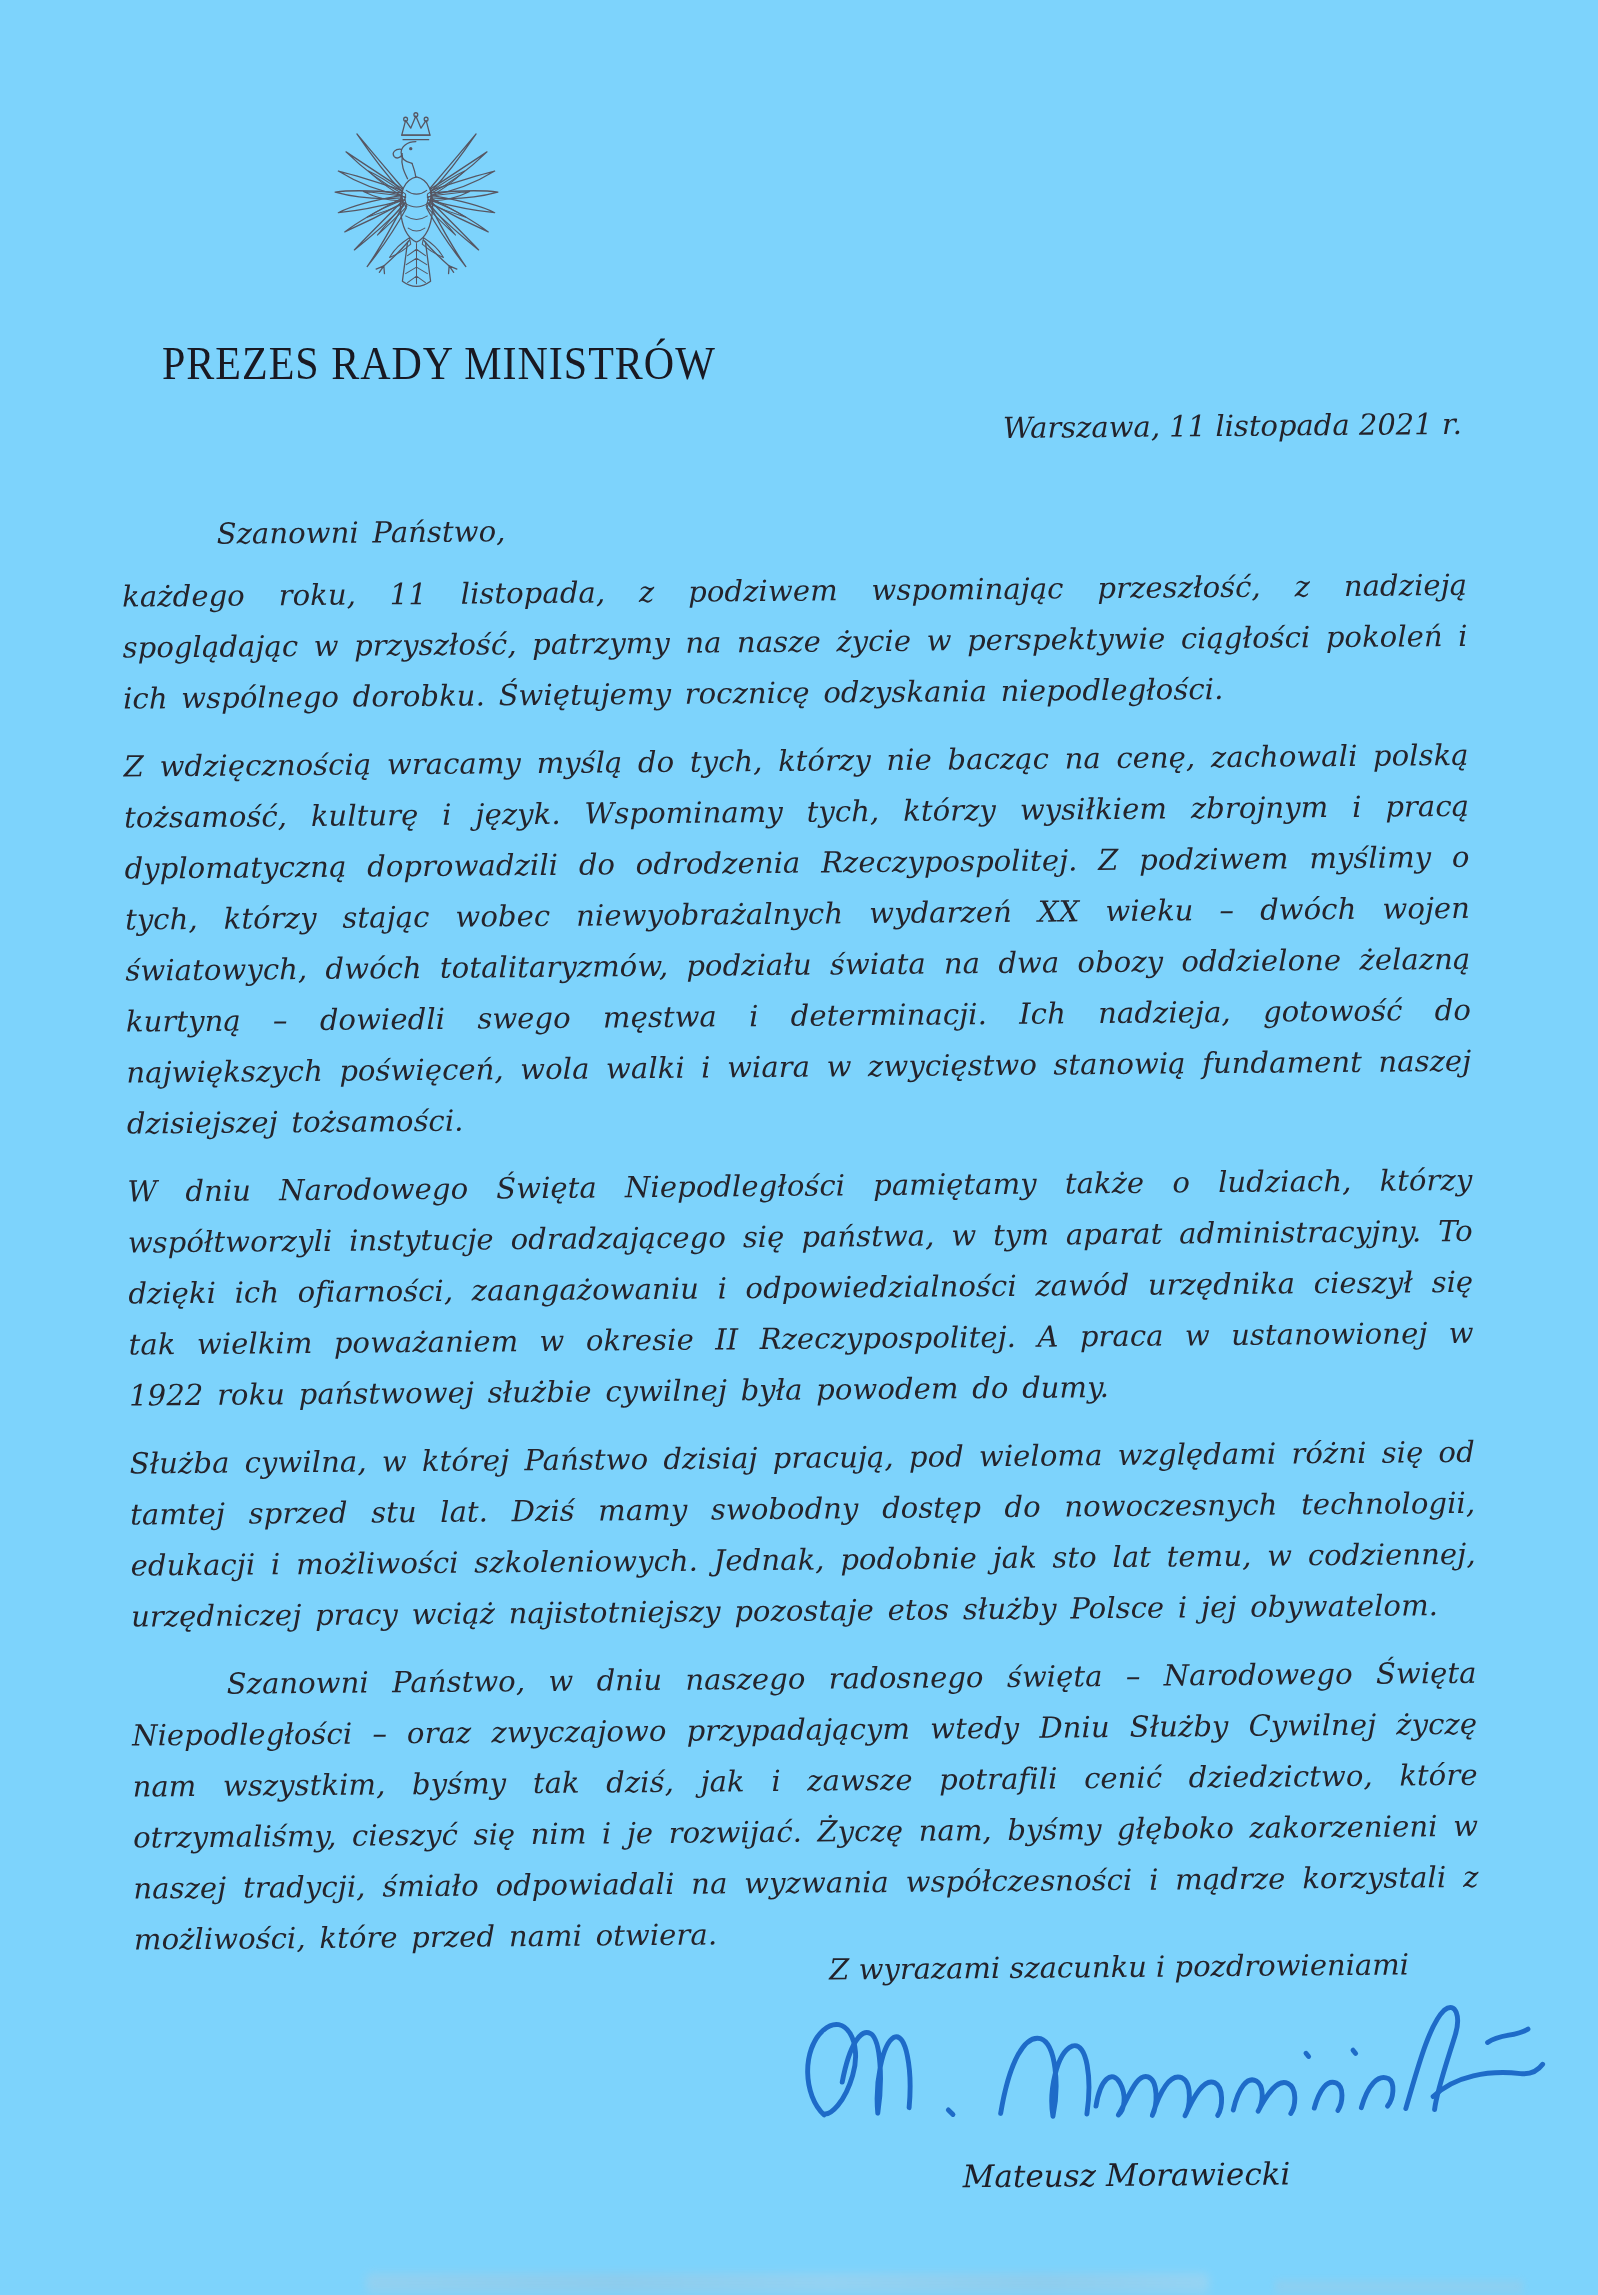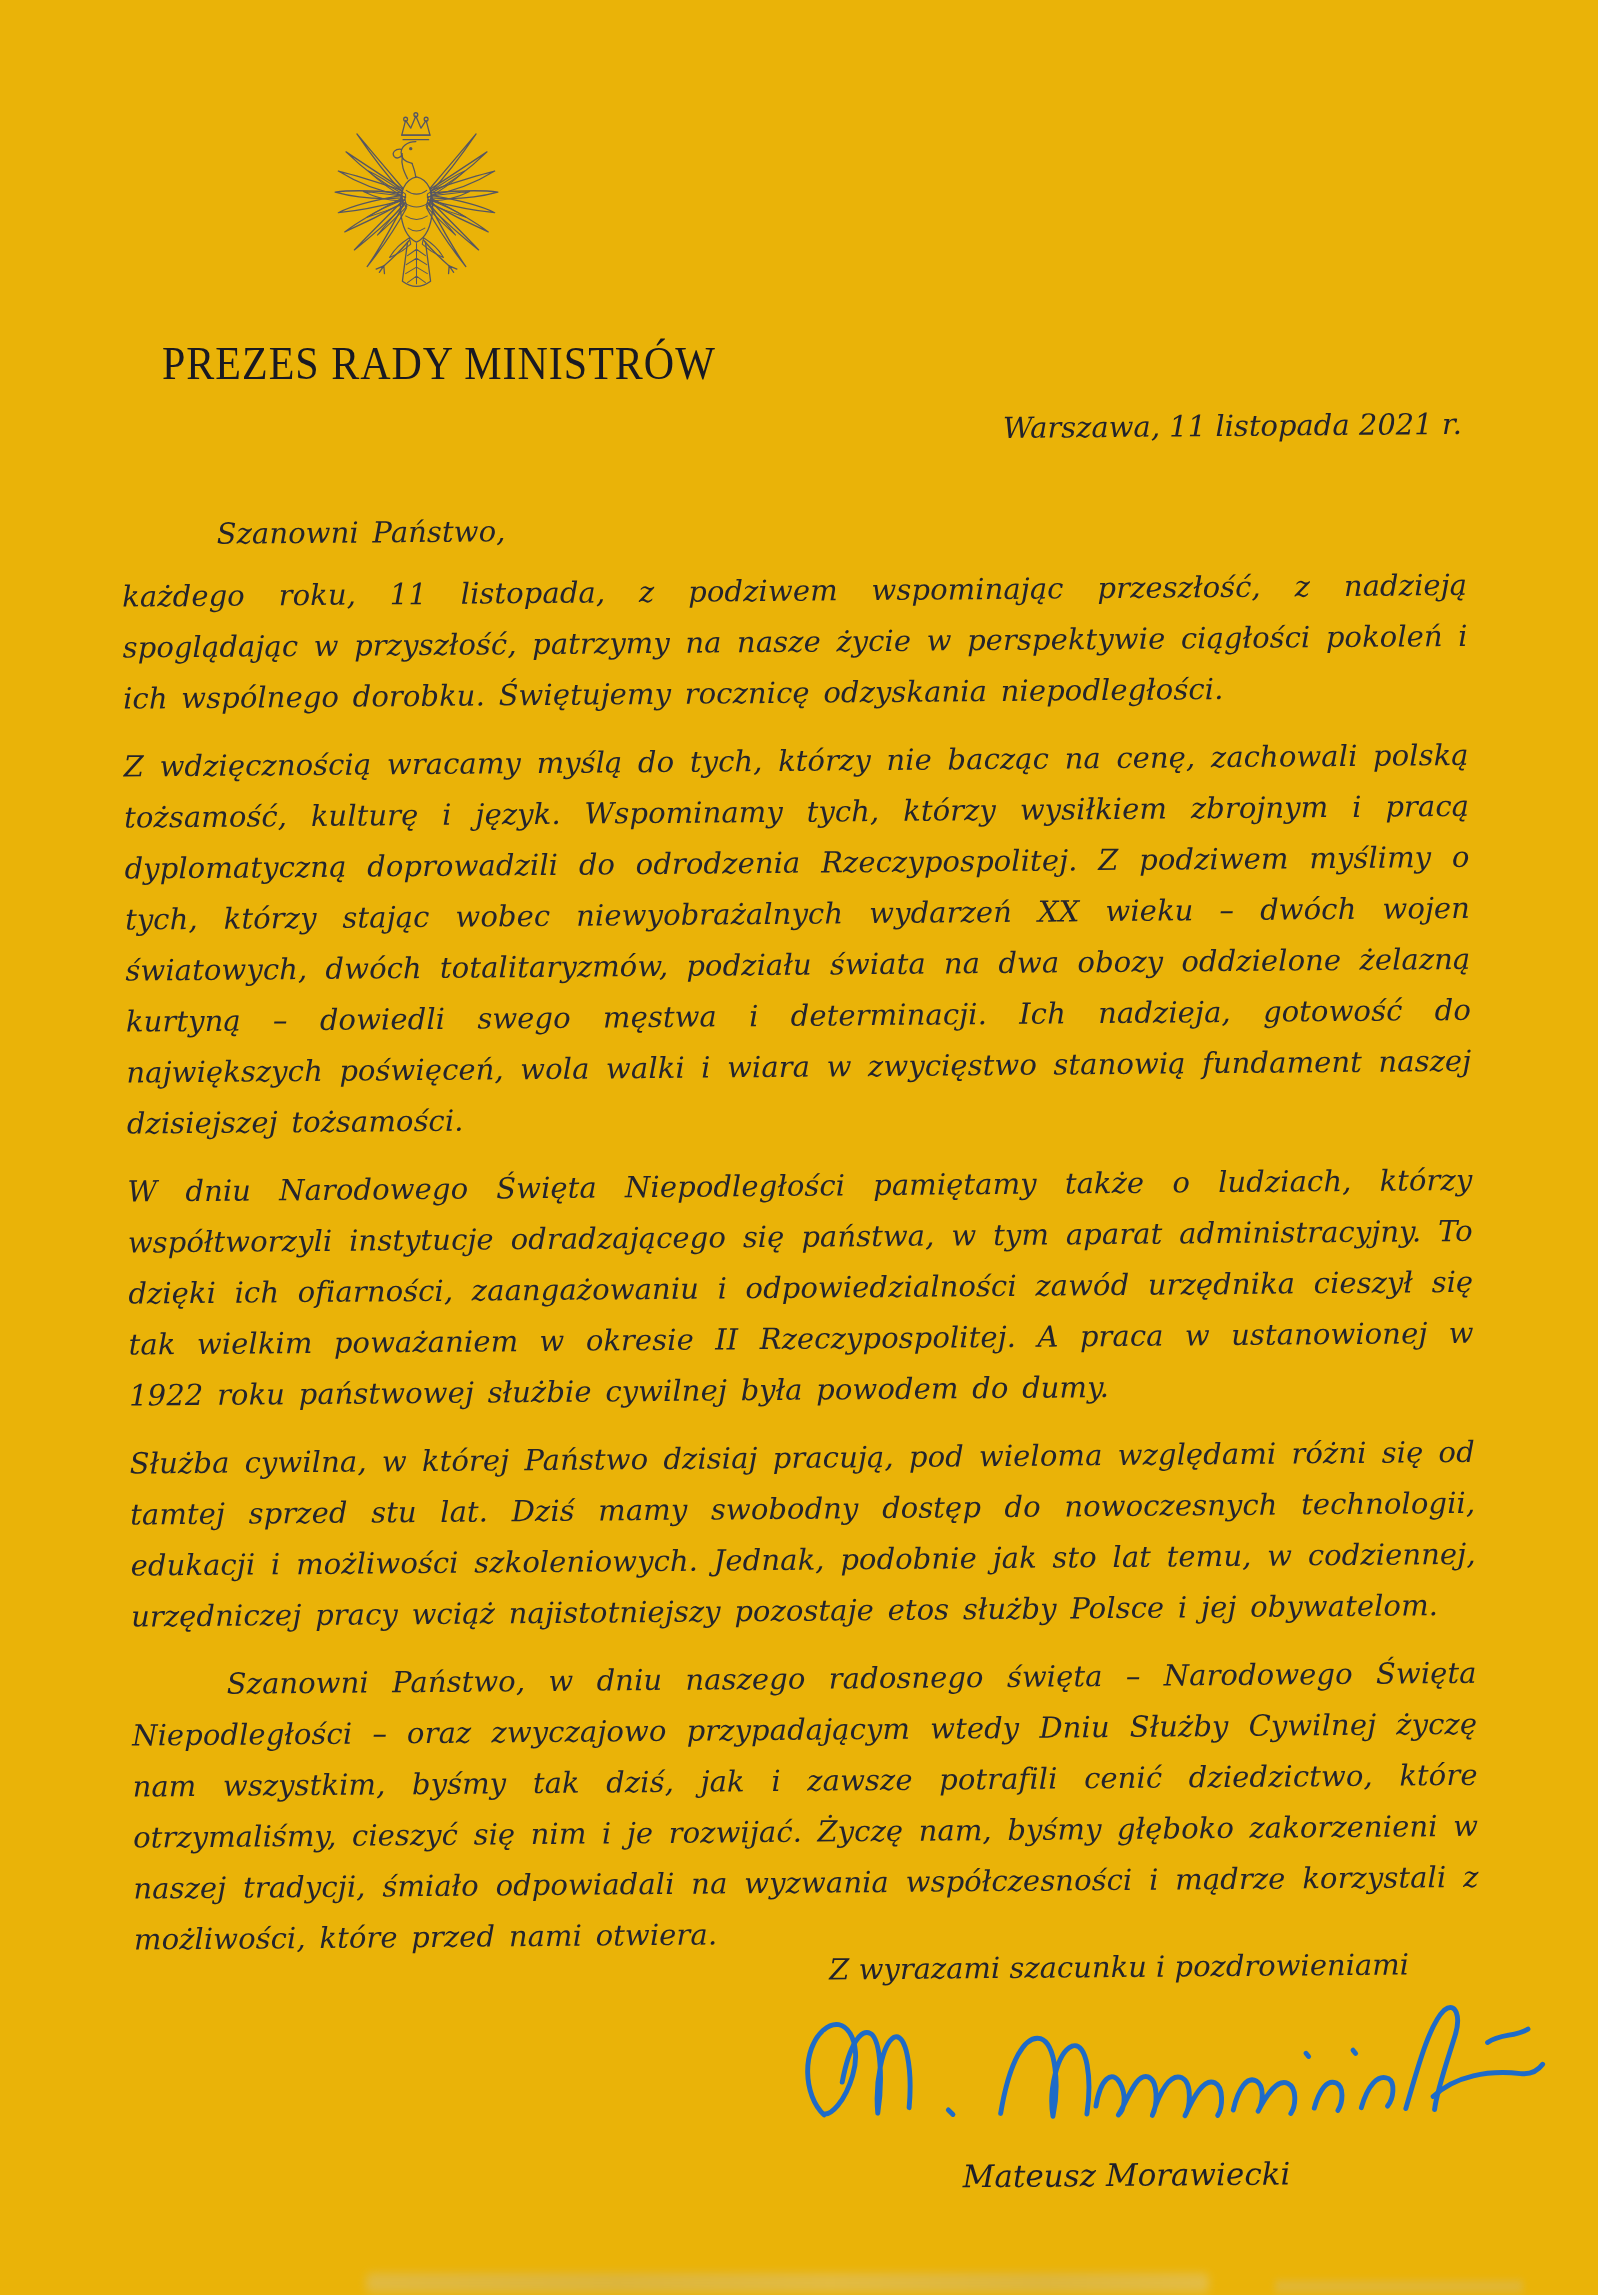--- a/index.html
+++ b/index.html
@@ -1,19 +1,19 @@
 <!DOCTYPE html>
 <html lang="pl" style="font-size:10.5px"><head>
 <meta charset="utf-8">
 <style>
   html,body{margin:0;padding:0;background:#ffffff;}
   .page{
     position:relative;
     width:1599px;height:2295px;
-    background:#eab308;
+    background:#7dd3fc;
     overflow:hidden;
     color:#26262c;
     font-family:"DejaVu Serif",serif;
   }
   
   .emblem{position:absolute;left:330px;top:110px;width:173px;height:208px;}
   .org-title{
     position:absolute;left:162px;top:336px;
     font-family:"Liberation Serif",serif;
     font-style:normal;font-weight:400;

